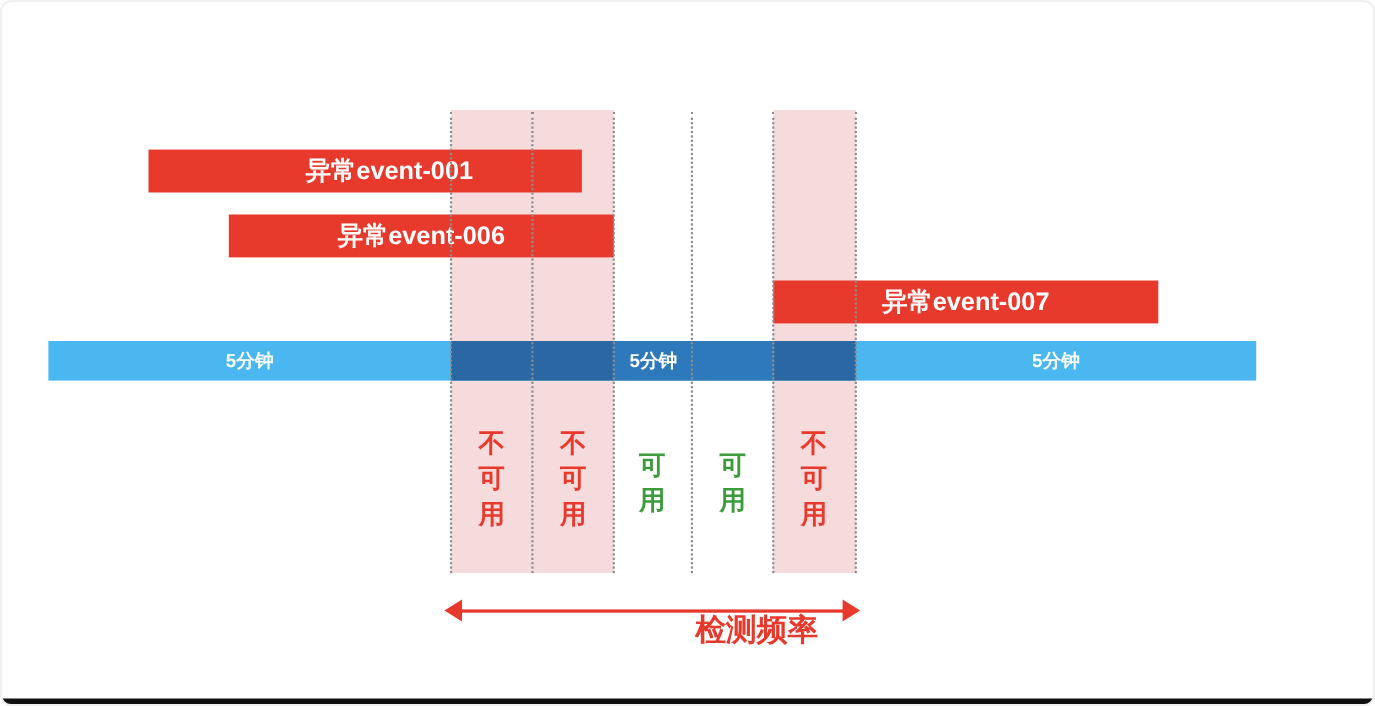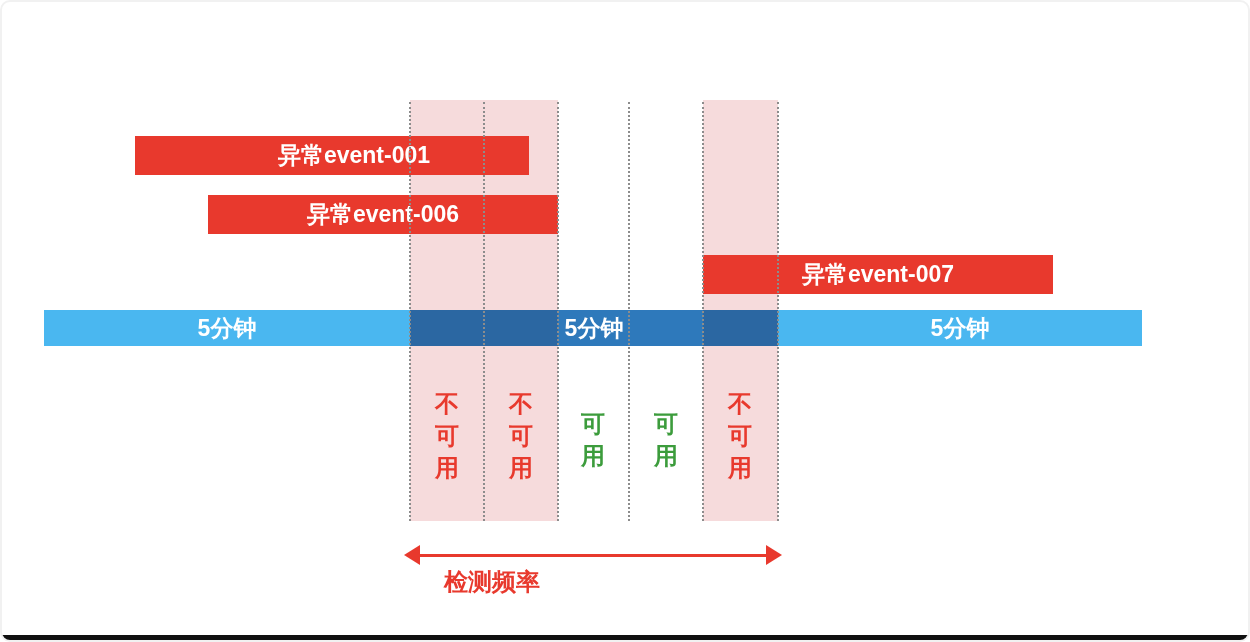--- a/index.html
+++ b/index.html
@@ -34,21 +34,21 @@
   }
 
   
   .tl-light { background: var(--timeline_light_blue, #4AB7F0); z-index: 2; }
   .tl-dark-shaded { background: var(--timeline_dark_blue_shaded, #2B67A2); z-index: 2; }
   .tl-dark { background: var(--timeline_dark_blue, #2E79BB); z-index: 2; }
 
   .tl-label {
     top: 308px; height: 36px;
     display: flex; align-items: center; justify-content: center;
-    color: #ffffff; font-size: 23px; font-weight: bold;
+    color: #ffffff; font-size: 17px; font-weight: bold;
     z-index: 5;
   }
 
   
   .event-bar {
     background: var(--event_red, #E8392D);
     height: 39px;
     display: flex; align-items: center; justify-content: center;
     color: #ffffff; font-size: 23px; font-weight: bold;
     z-index: 3;
@@ -75,24 +75,24 @@
   .arrow-head {
     width: 0; height: 0; top: 543px;
     border-top: 10px solid transparent;
     border-bottom: 10px solid transparent;
     z-index: 5;
   }
   .arrow-head.left  { border-right: 16px solid var(--event_red, #E8392D); }
   .arrow-head.right { border-left: 16px solid var(--event_red, #E8392D); }
 
   .freq-label {
-    top: 564px; width: 300px;
-    text-align: left;
+    top: 552px; width: 300px;
+    text-align: right;
     color: var(--event_red, #E8392D);
-    font-size: 24px; font-weight: bold;
+    font-size: 28px; font-weight: bold;
     z-index: 5;
   }
 
   .bottom-strip {
     left: 0; bottom: 0; width: 100%; height: 5px;
     background: #101010; z-index: 6;
   }
 </style>
 </head>
 <body>

